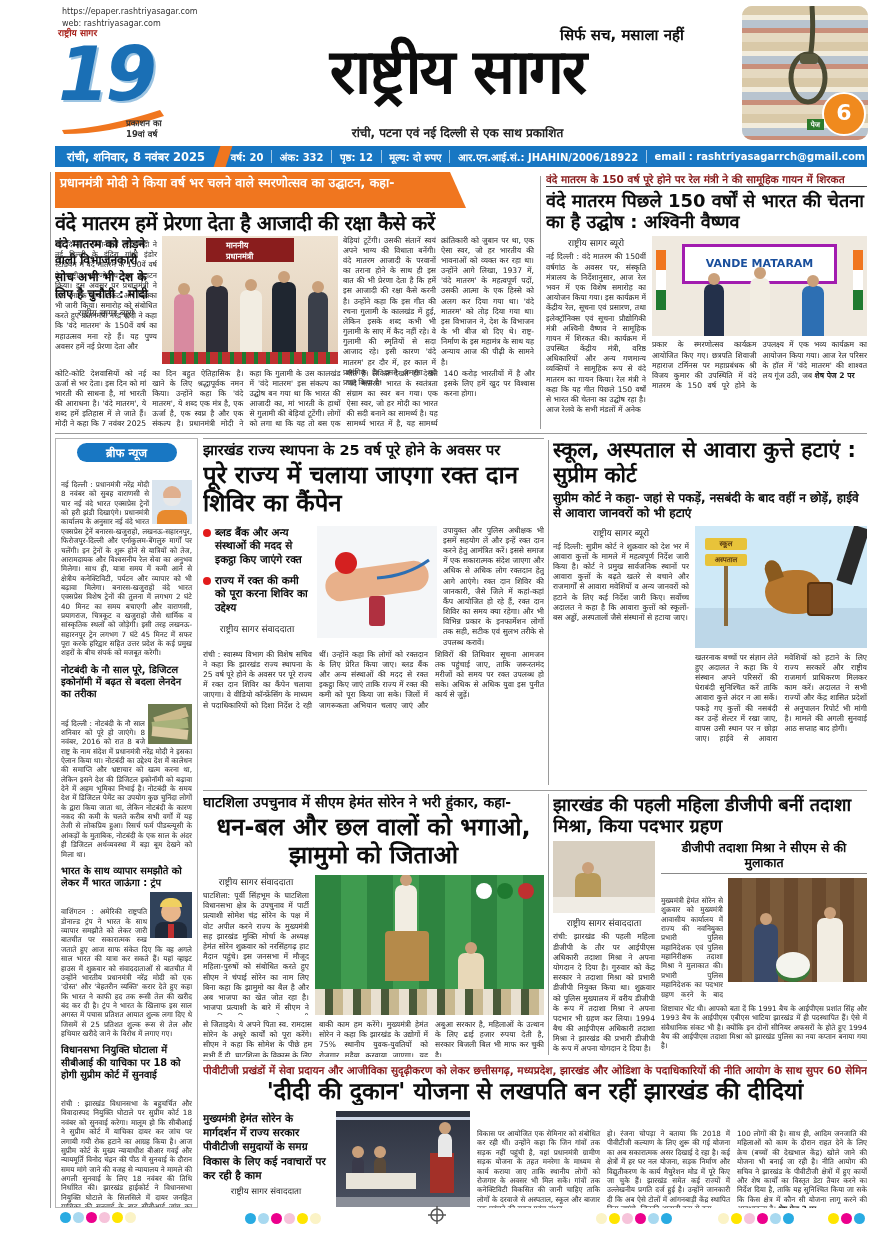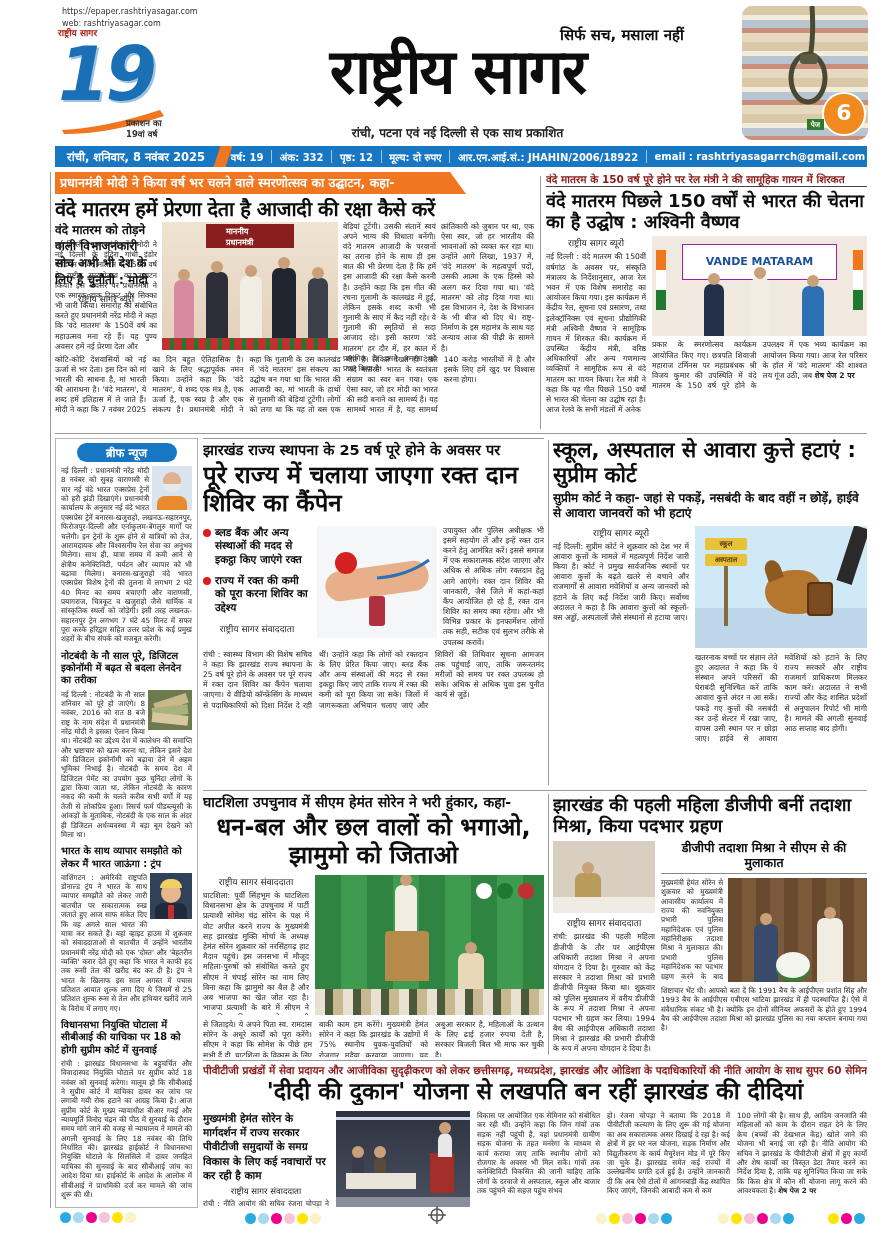--- a/index.html
+++ b/index.html
@@ -1,25 +1,25 @@
 <!DOCTYPE html>
 <html><head>
 <meta charset="utf-8">
 <style>
   html,body{margin:0;padding:0;background:#fff;}
   .page{position:relative;width:877px;height:1241px;background:#fff;overflow:hidden;
         font-family:"DejaVu Sans",sans-serif;color:#111;}
   .abs{position:absolute;}
   .nowrap{white-space:nowrap;overflow:hidden;}
   .jbody{font-size:7.6px;line-height:1.34;text-align:justify;color:#222;}
-  .sbody{font-size:7.2px;line-height:1.3;text-align:justify;color:#222;}
+  .sbody{font-size:7.2px;line-height:1.3;text-align:justify;color:#222;margin-top:18px;}
   .byline{font-weight:normal;font-size:9px;text-align:center;margin:3px 0;color:#222;}
   .hl{font-weight:bold;color:#0d0d0d;line-height:1.18;}
   .kick-orange{background:#f0761f;color:#fff;font-weight:bold;font-size:12.5px;
-      padding:2px 10px 3px 5px;clip-path:polygon(0 0,calc(100% - 16px) 0,100% 100%,0 100%);}
+      padding:2px 10px 17px 5px;clip-path:polygon(0 0,calc(100% - 16px) 0,100% 100%,0 100%);}
   .kick-maroon{color:#8a1d1d;font-weight:bold;border-bottom:1.5px solid #444;padding-bottom:0;}
   .vline{background:#9a9a9a;width:1px;}
   .hline{background:#9a9a9a;height:1px;}
   .photo{position:relative;overflow:hidden;background:#ccc;flex:none;}
   .fig{position:absolute;bottom:0;border-radius:7px 7px 0 0;}
   .fig::before{content:"";position:absolute;top:-11px;left:50%;transform:translateX(-50%);
       width:12px;height:12px;border-radius:50%;background:#caa07a;}
   .dot{width:11px;height:11px;border-radius:50%;display:inline-block;margin-right:2px;}
   .dots{display:flex;}
   .pill{background:#1877c3;color:#fff;font-weight:bold;font-size:11.5px;text-align:center;
@@ -65,21 +65,21 @@
       <rect x="58" y="48" width="18" height="10" rx="3" fill="#5a5a40"></rect>
     </svg>
     <div style="position:absolute;right:2px;bottom:4px;width:40px;height:40px;border-radius:50%;background:#f08a1e;border:2px solid #fff;color:#fff;font-size:22px;font-weight:bold;text-align:center;line-height:38px;">6</div>
     <div style="position:absolute;right:44px;bottom:10px;background:#2c7a2c;color:#fff;font-size:7px;font-weight:bold;padding:1px 4px;">पेज</div>
   </div>
 
   <div class="abs" style="left:55px;top:146px;width:812px;height:21px;background:#1877c3;display:flex;align-items:center;color:#fff;">
     <div style="padding:0 12px;font-size:11.5px;font-weight:bold;white-space:nowrap;">रांची, शनिवार, 8 नवंबर 2025</div>
     <div style="width:12px;height:21px;background:#f0761f;transform:skewX(-18deg);"></div>
     <div style="flex:1;display:flex;align-items:center;justify-content:space-evenly;font-size:10px;font-weight:bold;white-space:nowrap;">
-      <span>वर्ष: 19</span>
+      <span>वर्ष: 20</span>
         <span class="dl-sep" style="height:13px;"></span>
       <span>अंक: 332</span>
         <span class="dl-sep" style="height:13px;"></span>
       <span>पृष्ठ: 12</span>
         <span class="dl-sep" style="height:13px;"></span>
       <span>मूल्य: दो रुपए</span>
         <span class="dl-sep" style="height:13px;"></span>
       <span>आर.एन.आई.सं.: JHAHIN/2006/18922</span>
         <span class="dl-sep" style="height:13px;"></span>
       <span>email : rashtriyasagarrch@gmail.com</span>
@@ -117,21 +117,21 @@
   <div class="abs" style="left:546px;top:172px;width:321px;height:259px;overflow:hidden;">
     <div class="kick-maroon nowrap" style="font-size:10.5px;">वंदे मातरम के 150 वर्ष पूरे होने पर रेल मंत्री ने की सामूहिक गायन में शिरकत</div>
     <div class="hl" style="font-size:18px;margin-top:3px;text-align:left;">वंदे मातरम पिछले 150 वर्षों से भारत की चेतना का है उद्घोष : अश्विनी वैष्णव</div>
     <div style="display:flex;gap:6px;margin-top:4px;">
       <div style="width:100px;flex:none;">
         <div class="byline" style="margin-top:0;">राष्ट्रीय सागर ब्यूरो</div>
         <div class="jbody" style="height:168px;overflow:hidden;">नई दिल्ली : वंदे मातरम की 150वीं वर्षगांठ के अवसर पर, संस्कृति मंत्रालय के निर्देशानुसार, आज रेल भवन में एक विशेष समारोह का आयोजन किया गया। इस कार्यक्रम में केंद्रीय रेल, सूचना एवं प्रसारण, तथा इलेक्ट्रॉनिक्स एवं सूचना प्रौद्योगिकी मंत्री अश्विनी वैष्णव ने सामूहिक गायन में शिरकत की। कार्यक्रम में उपस्थित केंद्रीय मंत्री, वरिष्ठ अधिकारियों और अन्य गणमान्य व्यक्तियों ने सामूहिक रूप से वंदे मातरम का गायन किया। रेल मंत्री ने कहा कि यह गीत पिछले 150 वर्षों से भारत की चेतना का उद्घोष रहा है। आज रेलवे के सभी मंडलों में अनेक</div>
       </div>
       <div style="flex:1;">
         <div class="photo" style="width:215px;height:100px;background:#efe9df;">
-          <div style="position:absolute;top:8px;left:30px;right:30px;height:34px;background:#fff;border:1px solid #a21caf;text-align:center;font-weight:bold;color:#1a4f9c;font-size:11px;line-height:34px;">VANDE MATARAM</div>
+          <div style="position:absolute;top:8px;left:30px;right:30px;height:34px;background:#fff;border:3px solid #a21caf;text-align:center;font-weight:bold;color:#1a4f9c;font-size:11px;line-height:34px;">VANDE MATARAM</div>
           <div style="position:absolute;left:4px;top:14px;width:10px;height:60px;background:linear-gradient(#f0761f 33%,#fff 33% 66%,#1f7a30 66%);"></div>
           <div style="position:absolute;right:4px;top:14px;width:10px;height:60px;background:linear-gradient(#f0761f 33%,#fff 33% 66%,#1f7a30 66%);"></div>
           <div class="fig" style="left:52px;width:20px;height:52px;background:#23304a;"></div>
           <div class="fig" style="left:98px;width:20px;height:58px;background:#f2ede2;"></div>
           <div class="fig" style="left:150px;width:22px;height:50px;background:#2d6fb3;"></div>
         </div>
         <div class="jbody" style="column-count:2;column-gap:6px;height:92px;margin-top:4px;">
           <span>प्रकार के स्मरणोत्सव कार्यक्रम आयोजित किए गए। छत्रपति शिवाजी महाराज टर्मिनस पर महाप्रबंधक श्री विजय कुमार की उपस्थिति में वंदे मातरम के 150 वर्ष पूरे होने के उपलक्ष्य में एक भव्य कार्यक्रम का आयोजन किया गया। आज रेल परिसर के हॉल में 'वंदे मातरम' की शाश्वत लय गूंज उठी, जब</span>
           <span style="font-weight:bold;">शेष पेज 2 पर</span>
         </div>

